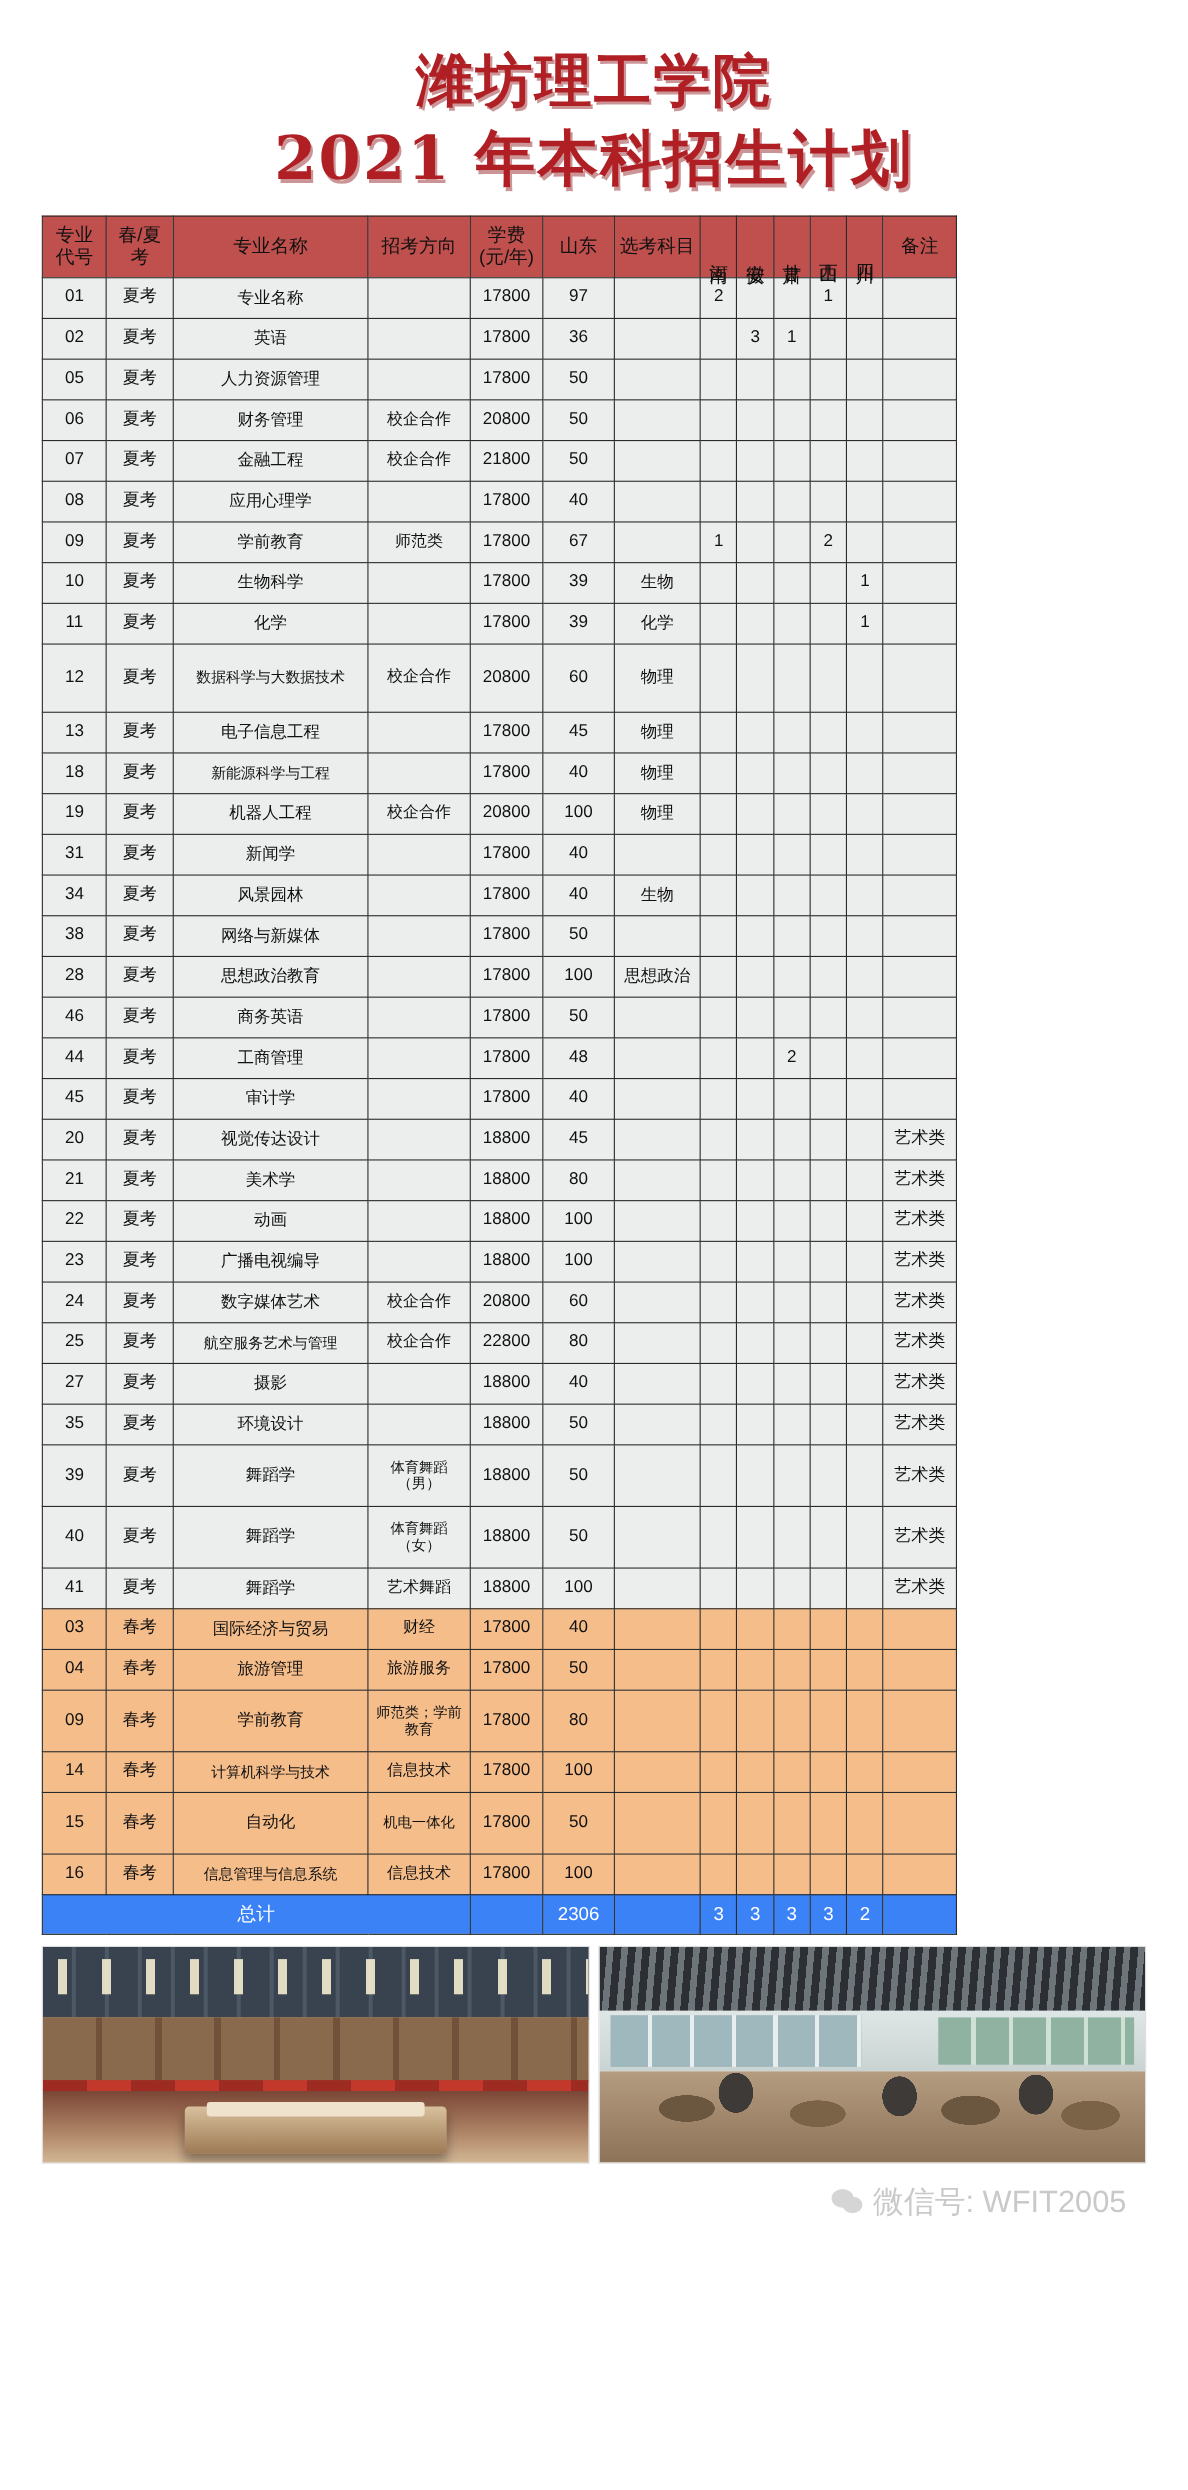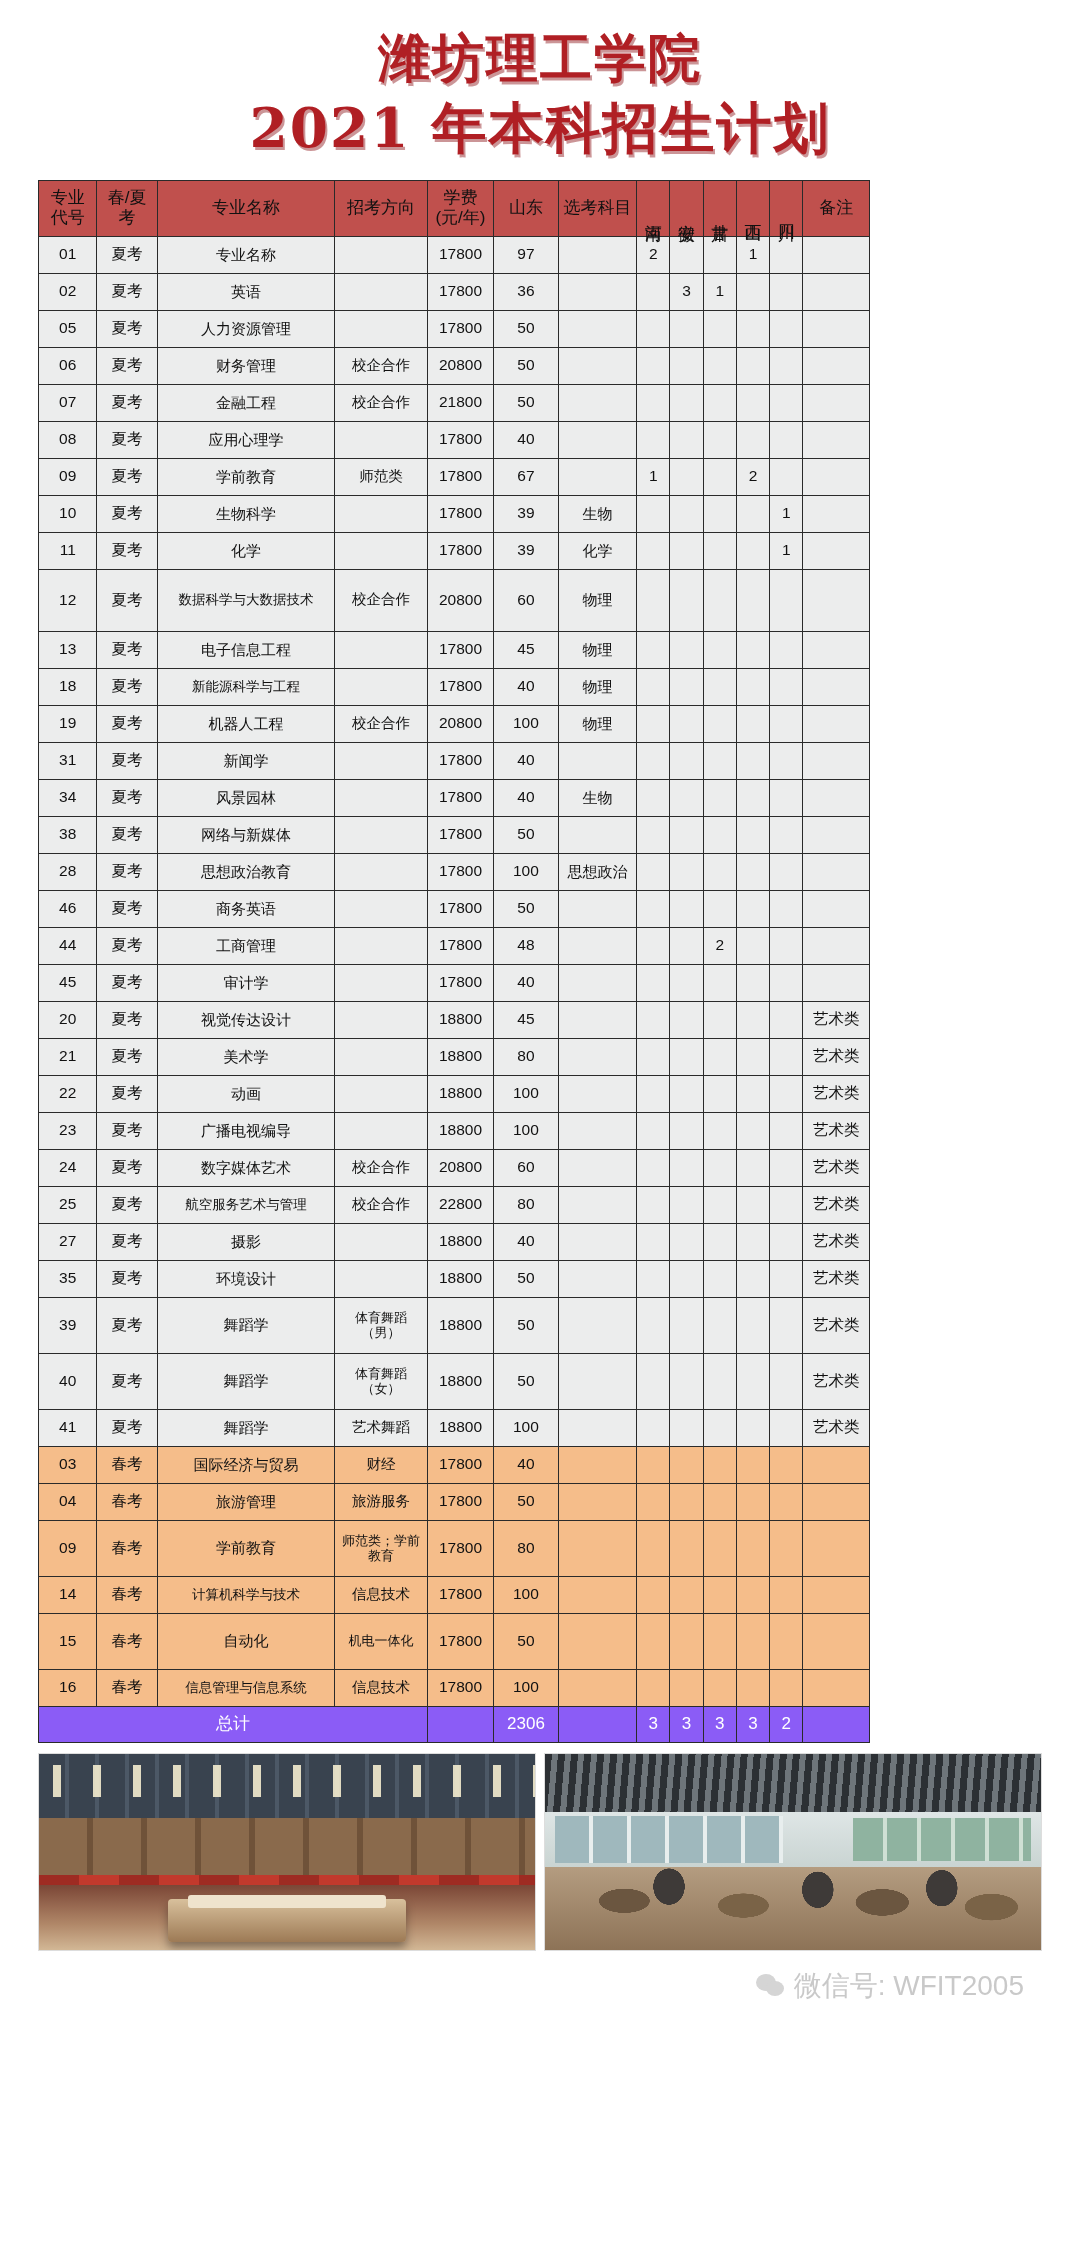--- a/index.html
+++ b/index.html
@@ -6,21 +6,21 @@
   html, body { margin:0; padding:0; }
   body {
     width:1080px; height:2264px;
     background:#ffffff;
     font-family:"Liberation Sans","DejaVu Sans",sans-serif;
     overflow:hidden;
   }
 
   
   .title-block{
-    padding-top:30px;
+    padding-top:46px;
     text-align:center;
   }
   .title-line1, .title-line2{
     font-family:"DejaVu Serif","Liberation Serif",serif;
     font-weight:bold;
     color:#b01f24;
     letter-spacing:2px;
     line-height:1.08;
     text-shadow:2px 3px 0 rgba(140,20,24,.45);
   }
@@ -52,21 +52,21 @@
     font-size:17px;
     height:56px;
     border-color:#1c1c1c;
   }
   tbody tr.summer td{ background:#eceded; height:37px; }
   tbody tr.summer.tall td{ height:56px; }
   tbody tr.summer.tall2 td{ height:62px; }
   tbody tr.spring td{ background:#f5bd8a; height:37px; }
   tbody tr.spring.tall td{ height:56px; }
   tr.total td{
-    background:#8b5cf6;
+    background:#3b82f6;
     color:#ffffff;
     height:36px;
     font-size:17px;
   }
 
   
   col.c-code   { width:58px; }
   col.c-season { width:60px; }
   col.c-name   { width:176px; }
   col.c-dir    { width:92px; }

